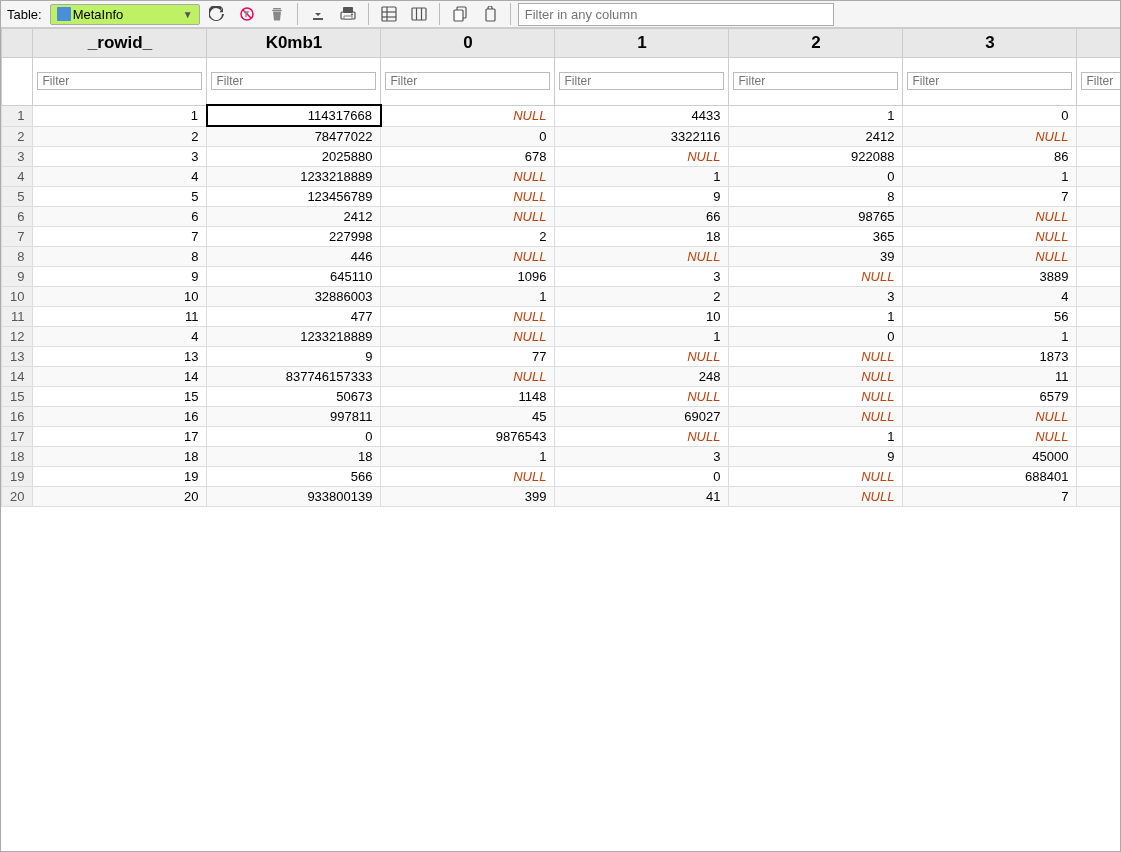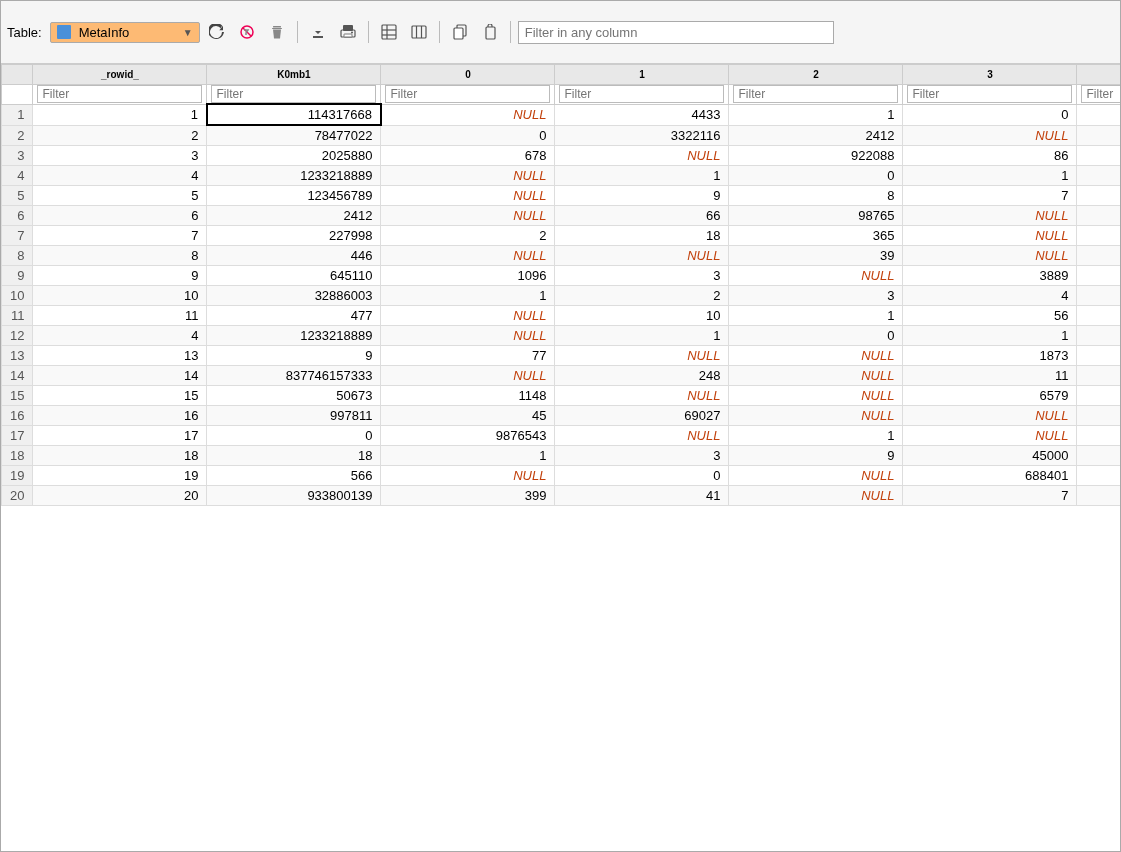--- a/index.html
+++ b/index.html
@@ -13,36 +13,36 @@
       background: #fff;
       border: 1px solid #aaa;
       width: 1121px;
       min-height: 852px;
     }
     .toolbar {
       display: flex;
       align-items: center;
       background: #f5f5f5;
       border-bottom: 1px solid #ccc;
-      padding: 18px 6px;
+      padding: 0 6px;
       gap: 4px;
     }
     .toolbar-label {
       font-size: 13px;
       margin-right: 4px;
       color: #000;
     }
     .table-selector {
       display: flex;
       align-items: center;
       border: 1px solid #aaa;
-      background: #fdba74;
+      background: #bef264;
       padding: 2px 6px;
       border-radius: 2px;
-      gap: 8px;
+      gap: 2px;
       min-width: 150px;
       cursor: pointer;
       justify-content: space-between;
     }
     .table-selector-icon {
       width: 14px;
       height: 14px;
       background: #4a90d9;
       display: inline-block;
       border-radius: 1px;
@@ -94,39 +94,39 @@
       min-width: 100%;
     }
 
     thead tr.col-headers th {
       background: #e8e8e8;
       border: 1px solid #ccc;
       padding: 4px 8px;
       text-align: center;
       font-weight: bold;
       white-space: nowrap;
-      font-size: 10px;
+      font-size: 17px;
       min-width: 70px;
     }
     thead tr.col-headers th:first-child {
       min-width: 50px;
       text-align: center;
     }
     thead tr.col-headers th.col-rowid {
       min-width: 120px;
       text-align: center;
     }
     thead tr.col-headers th.col-k0mb1 {
       min-width: 130px;
     }
 
     thead tr.filter-row th {
       background: #fff;
       border: 1px solid #ccc;
-      padding: 0 4px;
+      padding: 14px 4px;
     }
     thead tr.filter-row th input {
       width: 100%;
       border: 1px solid #bbb;
       padding: 1px 4px;
       font-size: 12px;
       background: #fff;
       outline: none;
     }
 

